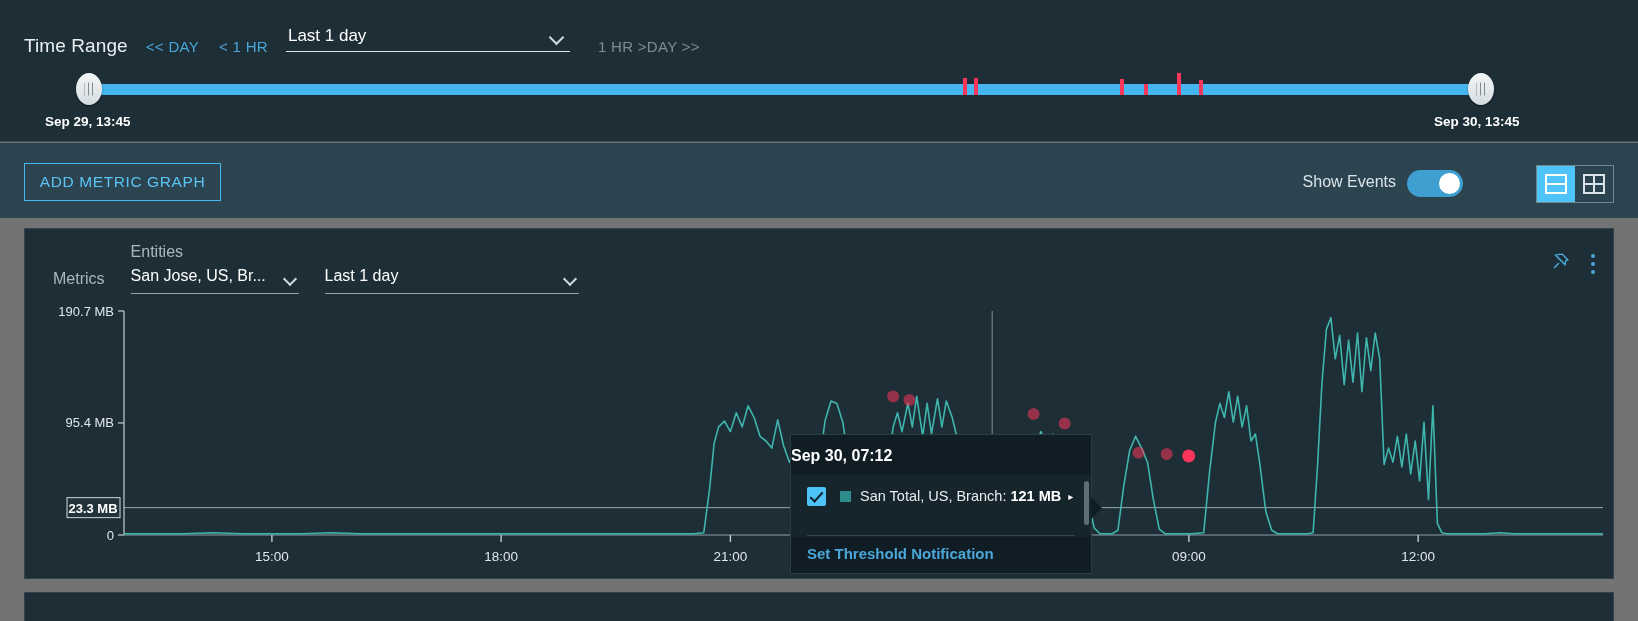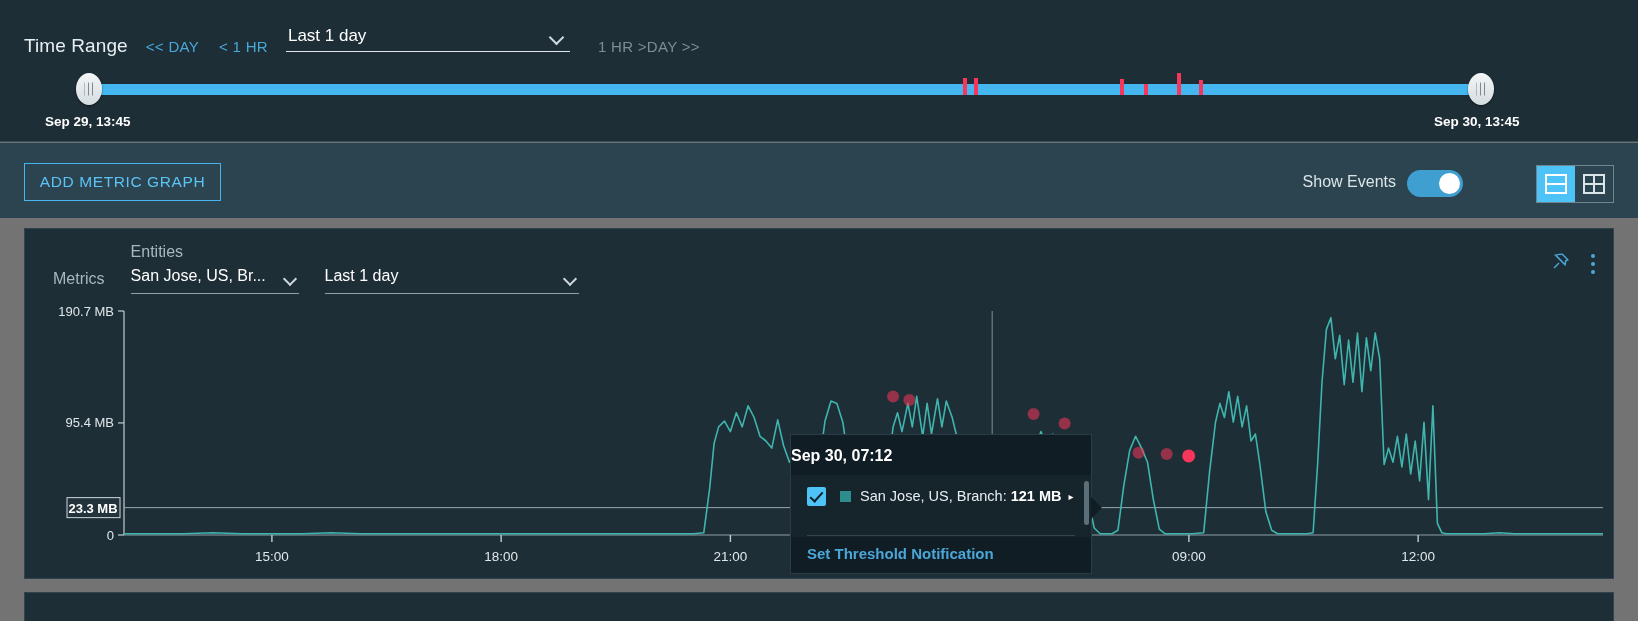--- a/index.html
+++ b/index.html
@@ -304,21 +304,21 @@
 
   <div class="card2"></div>
 
   <div class="tooltip">
     <div class="tt-title">Sep 30, 07:12</div>
     <div class="tt-body">
       <div class="tt-row">
         <span class="tt-check"></span>
         <span class="tt-swatch"></span>
         <span class="tt-text">
-          <span>San Jose, US, Branch</span><span>:</span>
+          <span>San Total, US, Branch</span><span>:</span>
           <b>121 MB</b>
         </span>
         <span class="tt-arrow">▸</span>
       </div>
       <div class="tt-scroll"></div>
     </div>
     <div class="tt-foot">
       <span class="tt-link">Set Threshold Notification</span>
     </div>
     <span class="tt-nub"></span>

